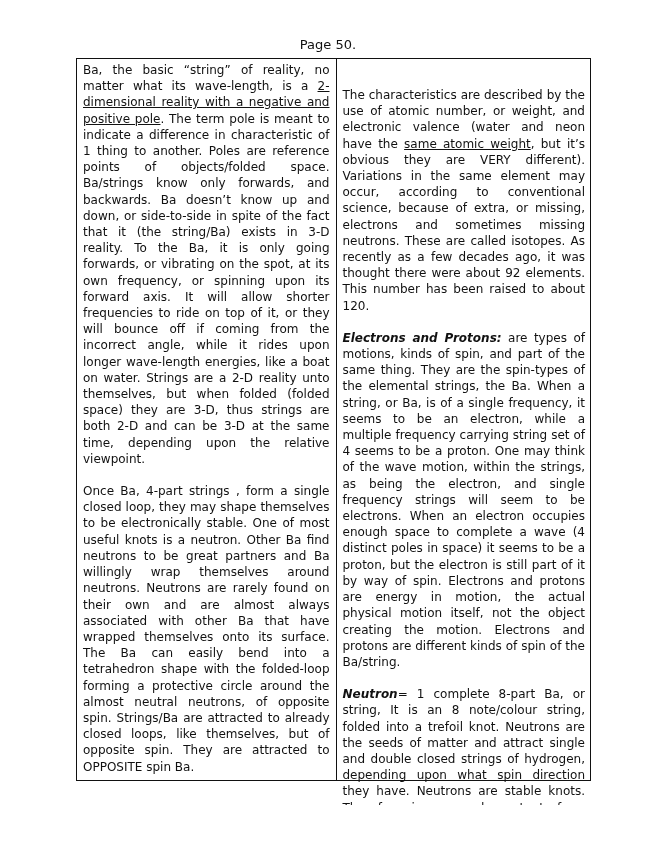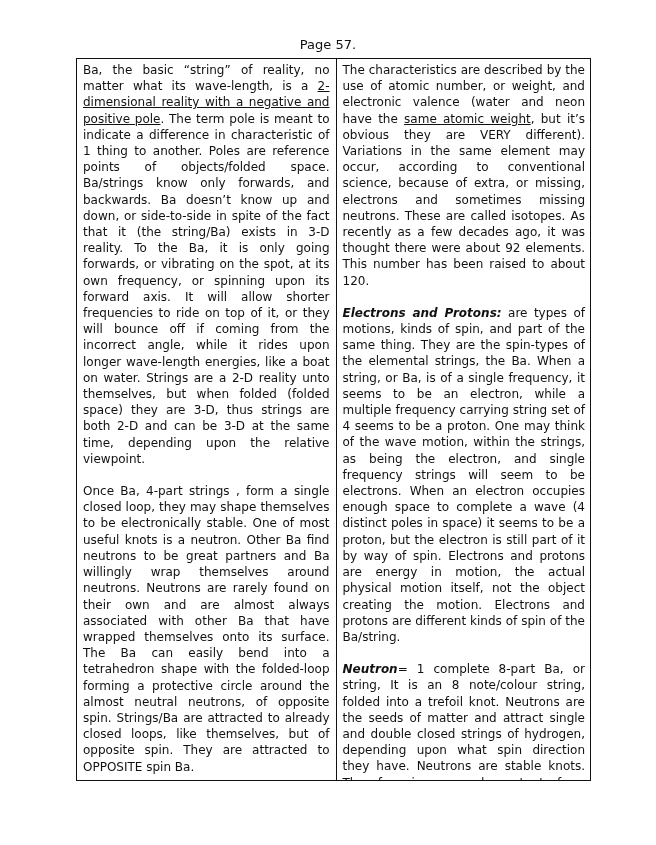--- a/index.html
+++ b/index.html
@@ -1,29 +1,29 @@
 <!DOCTYPE html>
 <html><head>
 <meta charset="utf-8">
 <style>
   html, body { margin: 0; padding: 0; background: #ffffff; }
   body { width: 656px; height: 845px; position: relative; overflow: hidden; font-family: "DejaVu Sans", sans-serif; color: #111; }
   .page-number { position: absolute; top: 37px; left: 0; width: 656px; text-align: center; font-size: 13px; }
   .frame { position: absolute; left: 76px; top: 58px; width: 515px; height: 723px; border: 1.5px solid #111; box-sizing: border-box; display: flex; }
   .col { box-sizing: border-box; height: 100%; overflow: hidden; font-size: 12px; line-height: 16.2px; text-align: justify; }
   .col-left { width: 260px; border-right: 1.5px solid #111; padding: 3px 6px 0 6px; }
-  .col-right { width: 254px; padding: 3px 5px 0 6px; }
+  .col-right { width: 254px; padding: 3px 5px 0 6px; margin-top: 25px; }
   p { margin: 0 0 16px 0; }
   u { text-decoration: underline; }
   b { font-weight: bold; font-style: italic; }
 </style>
 </head>
 <body>
 
-<div class="page-number">Page 57.</div>
+<div class="page-number">Page 50.</div>
 
 <div class="frame">
   <div class="col col-left">
     <p><span>Ba, the basic “string” of reality, no matter what its wave-length, is a </span><u>2-dimensional reality with a negative and positive pole</u><span>. The term pole is meant to indicate a difference in characteristic of 1 thing to another. Poles are reference points of objects/folded space. Ba/strings know only forwards, and backwards. Ba doesn’t know up and down, or side-to-side in spite of the fact that it (the string/Ba) exists in 3-D reality. To the Ba, it is only going forwards, or vibrating on the spot, at its own frequency, or spinning upon its forward axis. It will allow shorter frequencies to ride on top of it, or they will bounce off if coming from the incorrect angle, while it rides upon longer wave-length energies, like a boat on water. Strings are a 2-D reality unto themselves, but when folded (folded space) they are 3-D, thus strings are both 2-D and can be 3-D at the same time, depending upon the relative viewpoint.</span></p>
     <p>Once Ba, 4-part strings , form a single closed loop, they may shape themselves to be electronically stable. One of most useful knots is a neutron. Other Ba find neutrons to be great partners and Ba willingly wrap themselves around neutrons. Neutrons are rarely found on their own and are almost always associated with other Ba that have wrapped themselves onto its surface. The Ba can easily bend into a tetrahedron shape with the folded-loop forming a protective circle around the almost neutral neutrons, of opposite spin. Strings/Ba are attracted to already closed loops, like themselves, but of opposite spin. They are attracted to OPPOSITE spin Ba.</p>
 
   </div>
   <div class="col col-right">
     <p><span>The characteristics are described by the use of atomic number, or weight, and electronic valence (water and neon have the </span><u>same atomic weight</u><span>, but it’s obvious they are VERY different). Variations in the same element may occur, according to conventional science, because of extra, or missing, electrons and sometimes missing neutrons. These are called isotopes. As recently as a few decades ago, it was thought there were about 92 elements. This number has been raised to about 120.</span></p>
     <p><b>Electrons and Protons:</b><span> are types of motions, kinds of spin, and part of the same thing. They are the spin-types of the elemental strings, the Ba. When a string, or Ba, is of a single frequency, it seems to be an electron, while a multiple frequency carrying string set of 4 seems to be a proton. One may think of the wave motion, within the strings, as being the electron, and single frequency strings will seem to be electrons. When an electron occupies enough space to complete a wave (4 distinct poles in space) it seems to be a proton, but the electron is still part of it by way of spin. Electrons and protons are energy in motion, the actual physical motion itself, not the object creating the motion. Electrons and protons are different kinds of spin of the Ba/string.</span></p>

